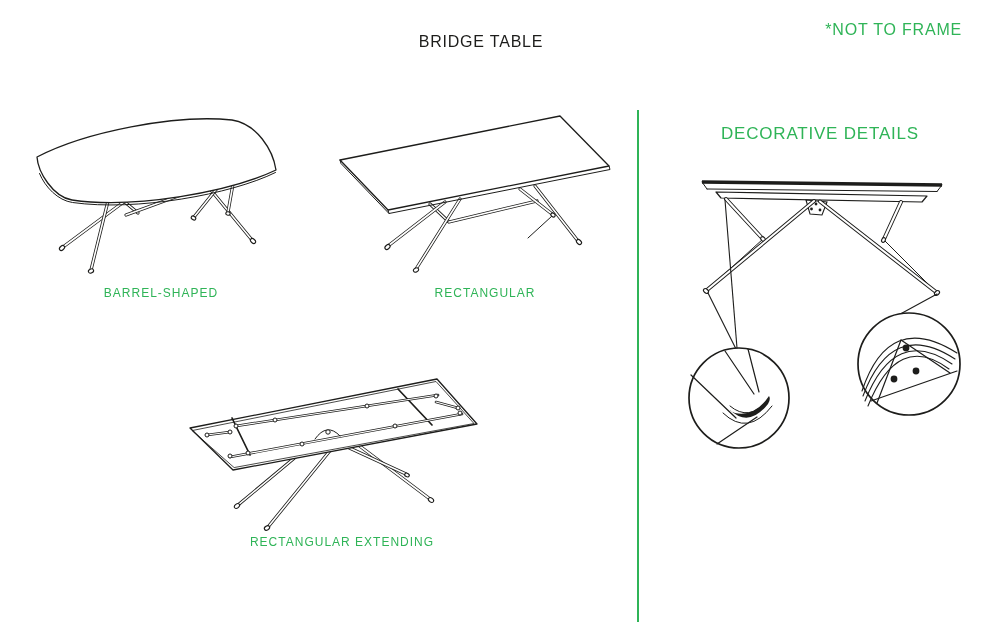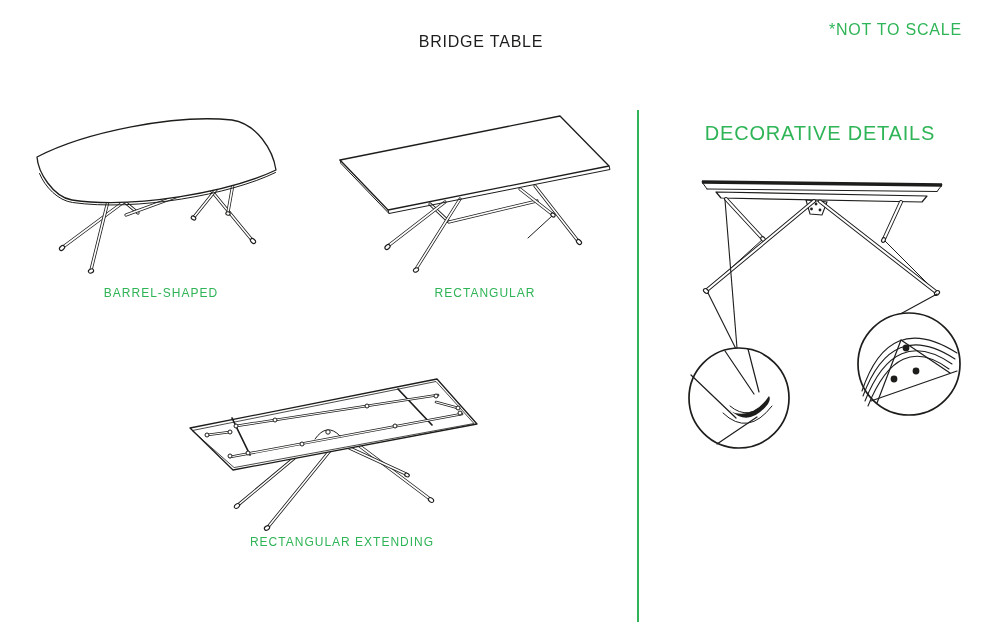--- a/index.html
+++ b/index.html
@@ -22,21 +22,21 @@
   .scale-note{
     top:21px;left:962px;transform:translateX(-100%);
     font-size:16px;letter-spacing:.8px;color:var(--accent);white-space:nowrap;
   }
   .variant-label{
     transform:translateX(-50%);
     font-size:12px;letter-spacing:1px;color:var(--accent);white-space:nowrap;
   }
   .details-heading{
     top:123px;left:820px;transform:translateX(-50%);
-    font-size:20px;line-height:21px;letter-spacing:.8px;
+    font-size:17px;line-height:21px;letter-spacing:.8px;
     color:var(--accent);text-align:right;white-space:nowrap;
   }
   .divider{
     left:637px;top:110px;width:2px;height:512px;
     background:var(--accent);
   }
   svg{display:block;color:var(--ink);}
   
   .ln{fill:none;stroke:currentColor;stroke-width:1.3;stroke-linecap:round;stroke-linejoin:round;}
   .thin{fill:none;stroke:currentColor;stroke-width:1;stroke-linecap:round;}
@@ -50,21 +50,21 @@
   .knob{fill:#fff;stroke:currentColor;stroke-width:1;}
   .dot{fill:currentColor;stroke:none;}
   .whitefill{fill:#fff;stroke:currentColor;}
   .thick{stroke:currentColor;stroke-width:3.6;fill:none;stroke-linecap:butt;}
   .circle-ring{fill:#fff;stroke:currentColor;stroke-width:1.7;}
 </style>
 </head>
 <body>
 
 <div class="abs page-title">BRIDGE TABLE</div>
-<div class="abs scale-note">*NOT TO SCALE</div>
+<div class="abs scale-note">*NOT TO FRAME</div>
 
 <svg class="abs" style="left:25px;top:110px" width="280" height="170" viewBox="0 0 280 170">
 
   <g>
     <path class="cyl" d="M 95 88 L 113 103"></path>
       <path class="cyl-in" d="M 95 88 L 113 103"></path>
     <path class="cyl" d="M 101 105 L 186 74"></path>
       <path class="cyl-in" d="M 101 105 L 186 74"></path>
     <path class="cyl" d="M 104 88 L 38 137"></path>
       <path class="cyl-in" d="M 104 88 L 38 137"></path>

